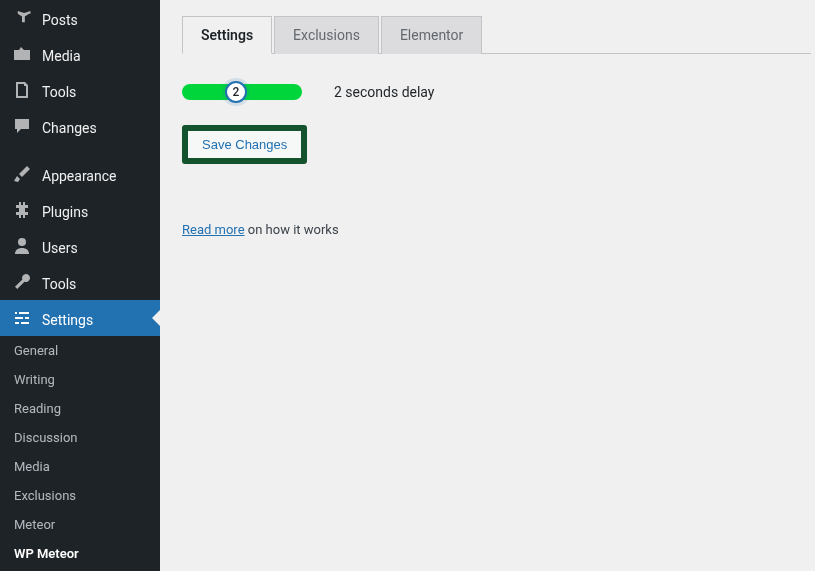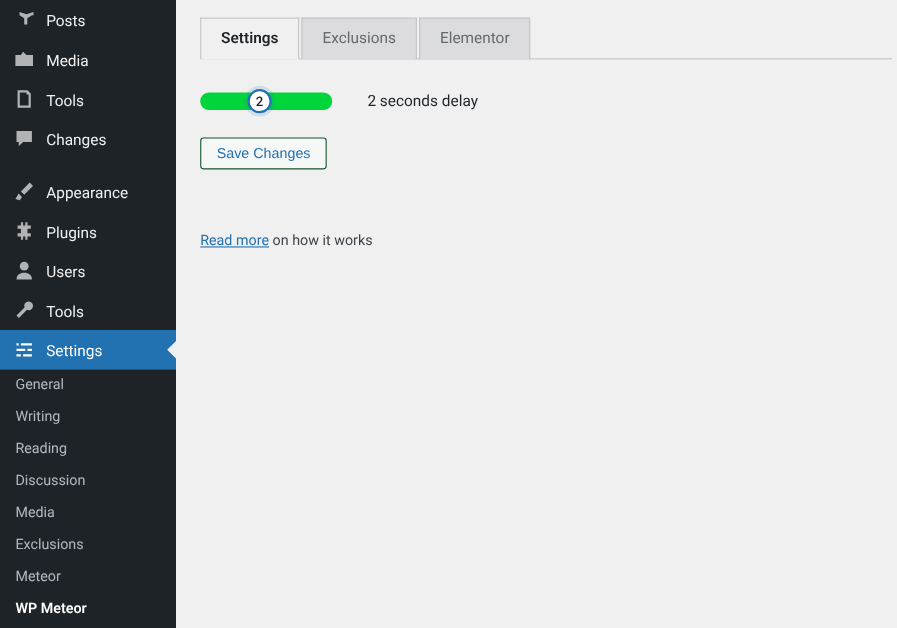--- a/index.html
+++ b/index.html
@@ -16,21 +16,21 @@
 .submenu-item.current { color: #fff; font-weight: 600; }
 .main { flex: 1; background: #f0f0f1; padding: 15px 0 0 0; }
 .tabs { display: flex; border-bottom: 1px solid #c3c4c7; margin-left: 22px; margin-right: 4px; }
 .tab { padding: 10px 18px; background: #dcdcde; color: #646970; cursor: pointer; font-size: 14px; border: 1px solid #c3c4c7; border-bottom: none; margin-right: 2px; position: relative; top: 1px; }
 .tab.active { background: #f0f0f1; color: #1d2327; font-weight: 600; border-bottom: 1px solid #f0f0f1; }
 .content { padding: 30px 22px; }
 .slider-row { display: flex; align-items: center; gap: 20px; margin-bottom: 25px; }
 .slider { position: relative; width: 120px; height: 16px; background: #00d63b; border-radius: 8px; }
 .slider-handle { position: absolute; top: 50%; left: 54px; transform: translate(-50%, -50%); width: 22px; height: 22px; background: #fff; border: 2px solid #2271b1; border-radius: 50%; display: flex; align-items: center; justify-content: center; font-size: 12px; color: #1d2327; font-weight: 500; box-shadow: 0 0 0 3px rgba(34,113,177,0.15); }
 .delay-text { color: #1d2327; font-size: 14px; margin-left: 12px; }
-.save-btn { padding: 6px 14px; background: #f6f7f7; border: 1px solid #14532d; color: #2271b1; border-radius: 3px; cursor: pointer; font-size: 13px; margin-bottom: 22px; }
+.save-btn { padding: 6px 14px; background: #f6f7f7; border: 6px solid #14532d; color: #2271b1; border-radius: 3px; cursor: pointer; font-size: 13px; margin-bottom: 22px; }
 .info { color: #3c434a; font-size: 13px; margin-top: 36px; }
 .info a { color: #2271b1; text-decoration: underline; }
 </style>
 </head>
 <body>
 
 <div class="sidebar">
   <div class="menu-item">
     <span class="icon">
         <svg viewBox="0 0 20 20">

